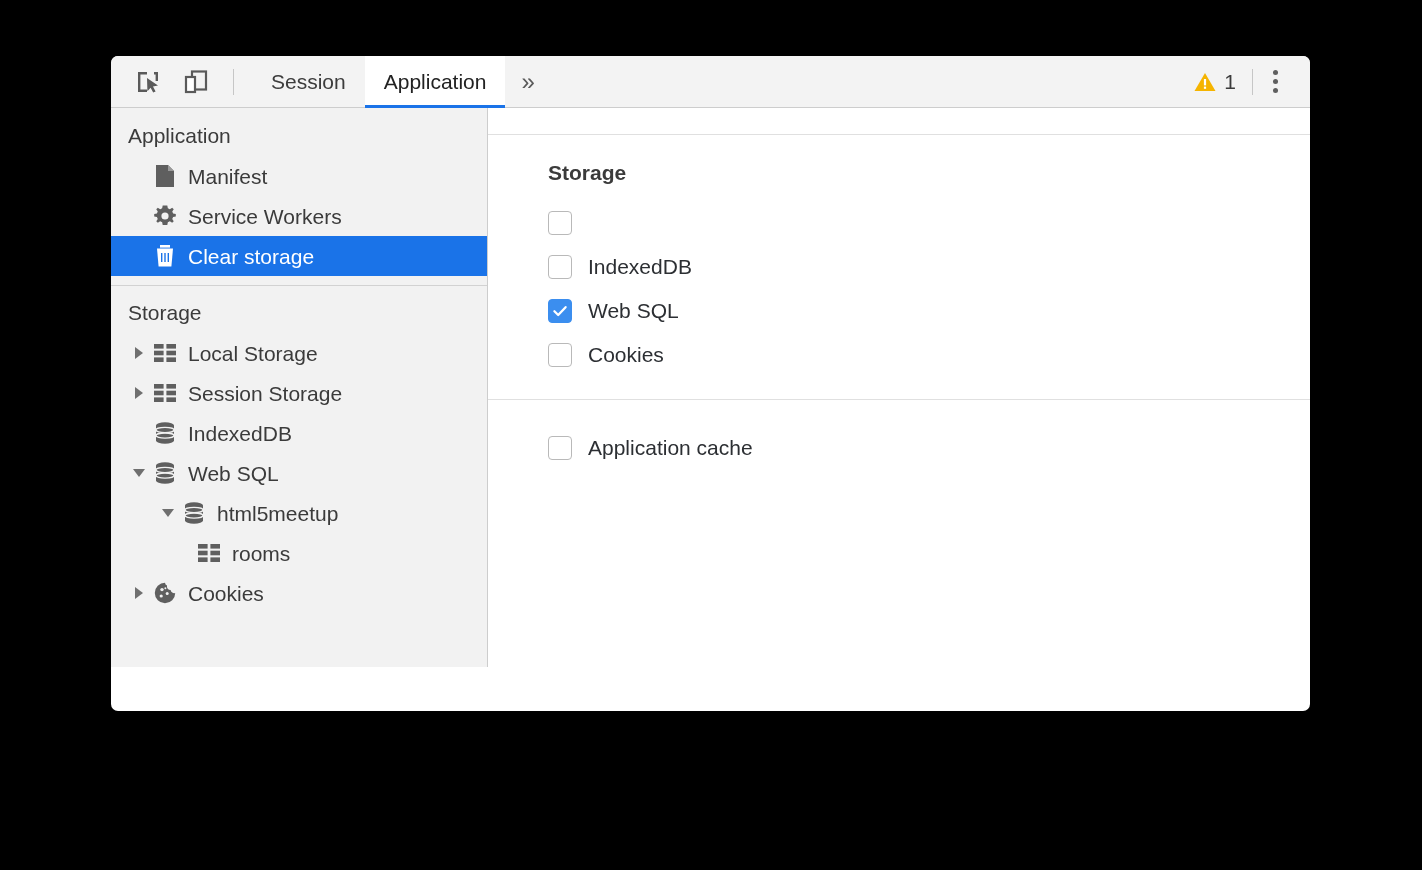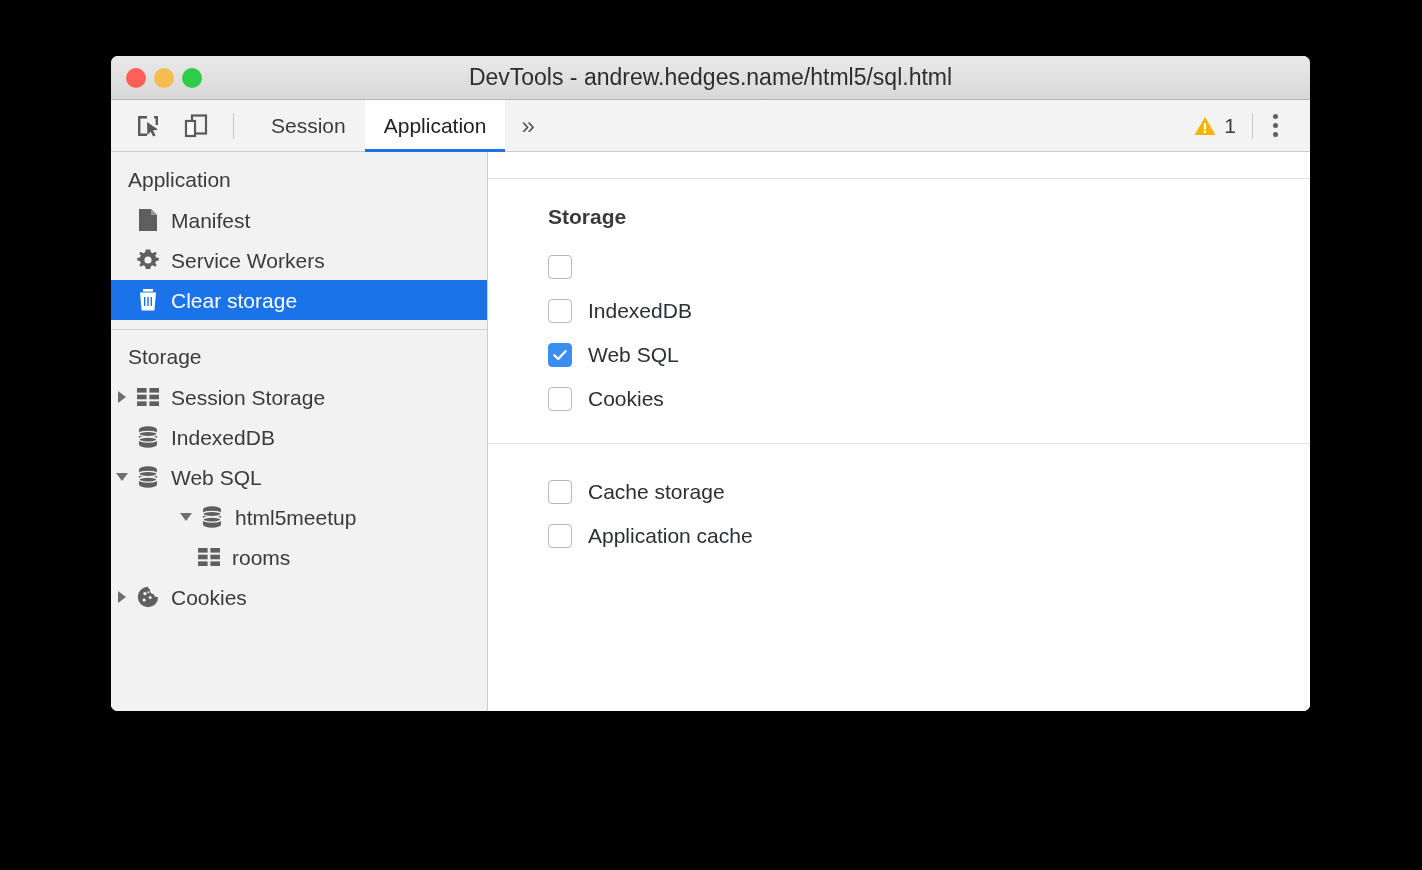--- a/index.html
+++ b/index.html
@@ -195,22 +195,22 @@
   }
   .sb-icon {
     width: 30px;
     flex: 0 0 30px;
     display: flex;
     align-items: center;
     justify-content: center;
     margin-right: 8px;
   }
   .sb-label { line-height: 1; }
-  .d1 { }
-  .d2 { padding-left: 64px; }
+  .d1 { padding-left: 17px; }
+  .d2 { padding-left: 46px; }
   .d3 { padding-left: 83px; }
 
   
   #main {
     flex: 1;
     background: #ffffff;
     position: relative;
     overflow: hidden;
   }
   #main-toolbar {
@@ -254,28 +254,20 @@
     font-size: 21px;
     color: #2c2f33;
     white-space: nowrap;
   }
 </style>
 </head>
 <body>
 
 <div id="window">
 
-  <div id="titlebar">
-    <div id="traffic">
-      <span class="light close"></span>
-      <span class="light min"></span>
-      <span class="light max"></span>
-    </div>
-    <div id="window-title">DevTools - andrew.hedges.name/html5/sql.html</div>
-  </div>
 
   <div id="devtools-toolbar">
     <div id="toolbar-left">
       <div class="tbicon">
         <svg width="26" height="26" viewBox="0 0 26 26">
           <path d="M3 3 h9 v2.4 h-6.6 v15.2 h6.6 v2.4 h-9 z" fill="#5a5a5a"></path>
           <path d="M19 3 h4 v9 h-2.4 v-6.6 h-1.6 z" fill="#5a5a5a"></path>
           <path d="M12 9 L23 16.4 L18 17.6 L20.6 22.4 L18.2 23.6 L15.6 18.8 L12.4 22.2 z" fill="#5a5a5a"></path>
         </svg>
       </div>
@@ -357,20 +349,38 @@
             <rect x="13.6" y="9" width="1.4" height="9" fill="#1a73e8"></rect>
           </svg>
         </span>
         <span class="sb-label">Clear storage</span>
       </div>
 
       <div class="sb-divider"></div>
 
       <div class="section-title">Storage</div>
 
+      <div class="sb-item d1">
+        <span class="sb-arrow">
+          <svg width="12" height="14" viewBox="0 0 12 14">
+              <path d="M2 1 L10 7 L2 13 Z" fill="#6f6f6f"></path>
+            </svg>
+        </span>
+        <span class="sb-icon">
+          <svg width="24" height="20" viewBox="0 0 24 20">
+            <rect x="1" y="1" width="9.6" height="4.6" fill="#5f5f5f"></rect>
+            <rect x="13.4" y="1" width="9.6" height="4.6" fill="#5f5f5f"></rect>
+            <rect x="1" y="7.7" width="9.6" height="4.6" fill="#5f5f5f"></rect>
+            <rect x="13.4" y="7.7" width="9.6" height="4.6" fill="#5f5f5f"></rect>
+            <rect x="1" y="14.4" width="9.6" height="4.6" fill="#5f5f5f"></rect>
+            <rect x="13.4" y="14.4" width="9.6" height="4.6" fill="#5f5f5f"></rect>
+          </svg>
+        </span>
+        <span class="sb-label">Local Storage</span>
+      </div>
 
       <div class="sb-item d1">
         <span class="sb-arrow">
           <svg width="12" height="14" viewBox="0 0 12 14">
               <path d="M2 1 L10 7 L2 13 Z" fill="#6f6f6f"></path>
             </svg>
         </span>
         <span class="sb-icon">
           <svg width="24" height="20" viewBox="0 0 24 20">
             <rect x="1" y="1" width="9.6" height="4.6" fill="#5f5f5f"></rect>
@@ -496,24 +506,20 @@
         </div>
 
         <div class="cb-row">
           <span class="cbox"></span>
           <span class="cb-label">Cookies</span>
         </div>
       </div>
 
       <div class="panel-section">
 
-        <div class="cb-row">
-          <span class="cbox"></span>
-          <span class="cb-label">Cache storage</span>
-        </div>
 
         <div class="cb-row">
           <span class="cbox"></span>
           <span class="cb-label">Application cache</span>
         </div>
       </div>
 
     </div>
   </div>
 </div>

